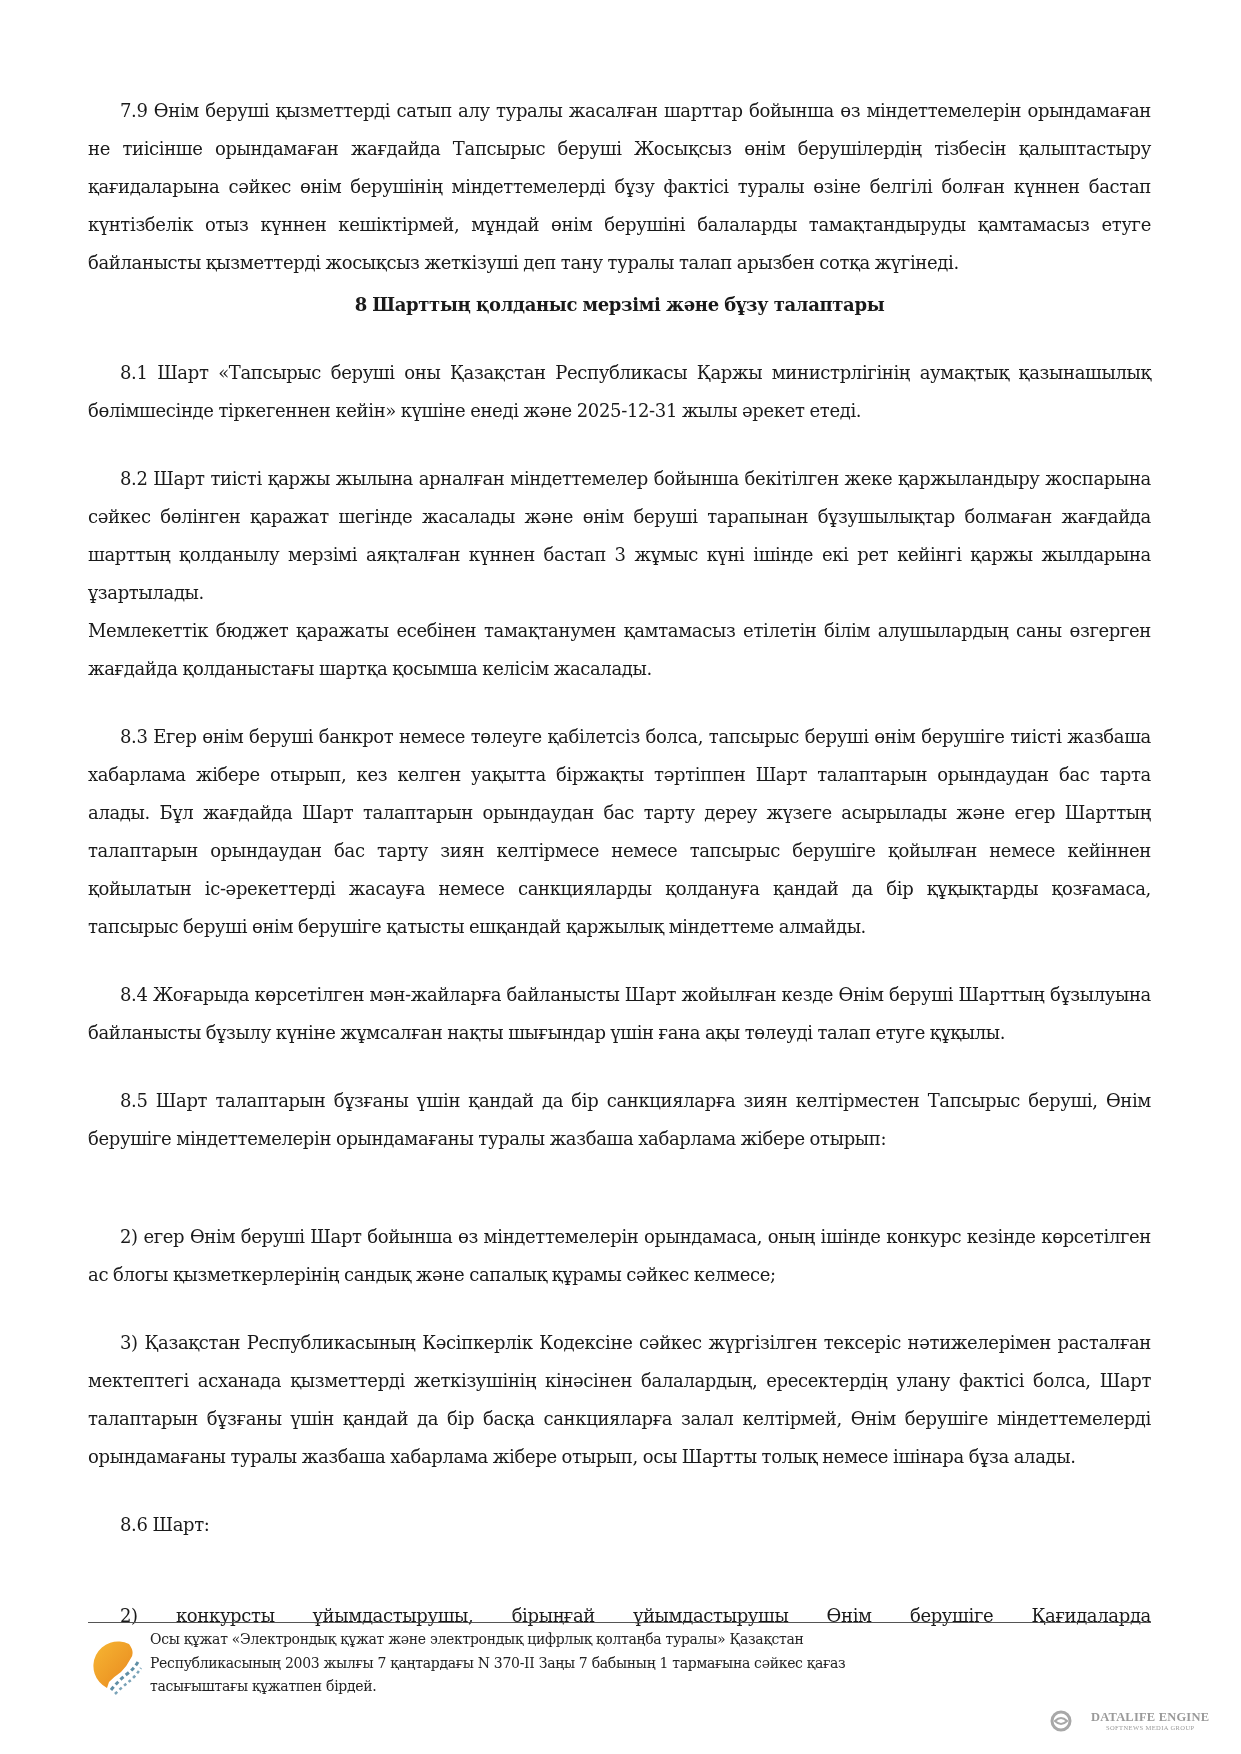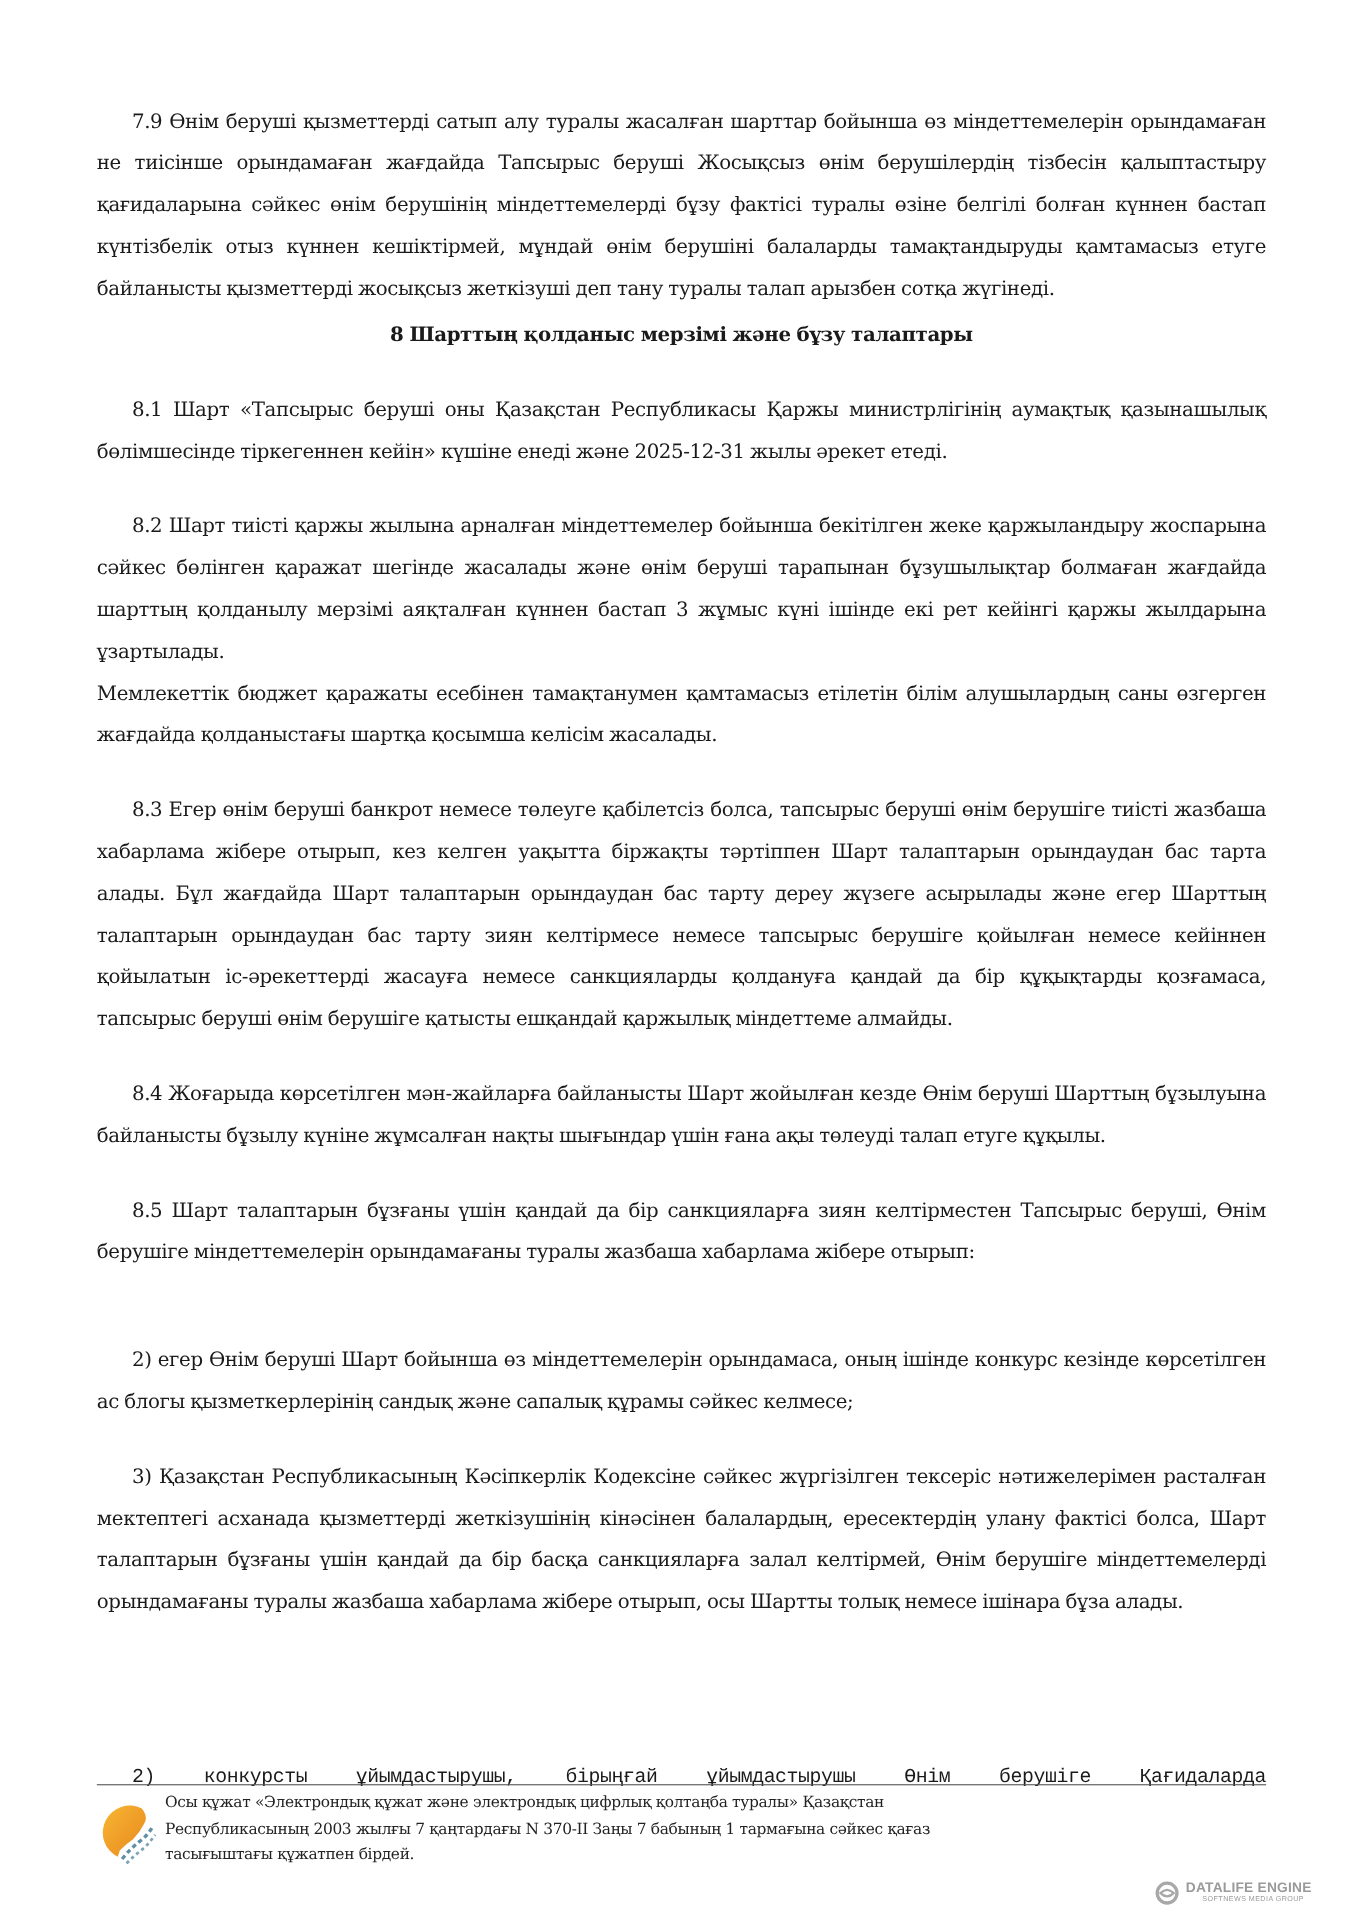--- a/index.html
+++ b/index.html
@@ -4,25 +4,25 @@
 <style>
   html, body { margin: 0; padding: 0; background: #ffffff; }
   body { width: 1241px; height: 1754px; position: relative; overflow: hidden;
          font-family: "DejaVu Serif", serif; color: #1a1a1a; }
   .page { position: absolute; left: 88px; top: 92px; width: 1063px; }
   p { margin: 0; font-size: 18px; line-height: 38px; text-align: justify;
       text-align-last: left; letter-spacing: -0.35px; word-spacing: -0.5px; transform-origin: left top; }
   .ind { text-indent: 32px; }
   .heading { text-align-last: center; font-weight: bold; margin-top: 0; }
   .gap { height: 30px; }
-  .cut { position: absolute; left: 88px; top: 1590px; width: 1063px; height: 36px; overflow: hidden; font-family: Liberation Mono, monospace; }
+  .cut { position: absolute; left: 88px; top: 1590px; width: 1063px; height: 36px; overflow: hidden; }
   .sep { position: absolute; left: 88px; top: 1622px; width: 1063px; height: 1px; background: #555; }
   .stamp { position: absolute; left: 91px; top: 1630px; width: 52px; height: 66px; }
   .foot { position: absolute; left: 150px; top: 1628px; width: 900px; font-size: 14px; line-height: 23.5px; color: #222; letter-spacing: -0.3px; }
-  .dle { position: absolute; left: 1050px; top: 1710px; display: flex; gap: 6px; color: #9a9a9a; font-family: Liberation Sans, sans-serif; }
+  .dle { position: absolute; left: 1050px; top: 1710px; display: flex; align-items: center; gap: 19px; color: #9a9a9a; font-family: Liberation Serif, serif; }
   .dle .t1 { font-weight: bold; font-size: 12.5px; letter-spacing: 0.2px; line-height: 13px; }
   .dle .t2 { font-size: 6.5px; letter-spacing: 0.4px; line-height: 8px; margin-left: 15px; }
 </style>
 </head>
 <body>
 
 <div class="page">
   <p class="ind">7.9 Өнім беруші қызметтерді сатып алу туралы жасалған шарттар бойынша өз міндеттемелерін орындамаған не тиісінше орындамаған жағдайда Тапсырыс беруші Жосықсыз өнім берушілердің тізбесін қалыптастыру қағидаларына сәйкес өнім берушінің міндеттемелерді бұзу фактісі туралы өзіне белгілі болған күннен бастап күнтізбелік отыз күннен кешіктірмей, мұндай өнім берушіні балаларды тамақтандыруды қамтамасыз етуге байланысты қызметтерді жосықсыз жеткізуші деп тану туралы талап арызбен сотқа жүгінеді.</p>
   <div style="height:4px"></div>
   <p class="heading">8 Шарттың қолданыс мерзімі және бұзу талаптары</p>
@@ -36,20 +36,21 @@
   <div class="gap"></div>
   <p class="ind">8.4 Жоғарыда көрсетілген мән-жайларға байланысты Шарт жойылған кезде Өнім беруші Шарттың бұзылуына байланысты бұзылу күніне жұмсалған нақты шығындар үшін ғана ақы төлеуді талап етуге құқылы.</p>
   <div class="gap"></div>
   <p class="ind">8.5 Шарт талаптарын бұзғаны үшін қандай да бір санкцияларға зиян келтірместен Тапсырыс беруші, Өнім берушіге міндеттемелерін орындамағаны туралы жазбаша хабарлама жібере отырып:</p>
   <div class="gap"></div>
   <div class="gap"></div>
   <p class="ind">2) егер Өнім беруші Шарт бойынша өз міндеттемелерін орындамаса, оның ішінде конкурс кезінде көрсетілген ас блогы қызметкерлерінің сандық және сапалық құрамы сәйкес келмесе;</p>
   <div class="gap"></div>
   <p class="ind">3) Қазақстан Республикасының Кәсіпкерлік Кодексіне сәйкес жүргізілген тексеріс нәтижелерімен расталған мектептегі асханада қызметтерді жеткізушінің кінәсінен балалардың, ересектердің улану фактісі болса, Шарт талаптарын бұзғаны үшін қандай да бір басқа санкцияларға залал келтірмей, Өнім берушіге міндеттемелерді орындамағаны туралы жазбаша хабарлама жібере отырып, осы Шартты толық немесе ішінара бұза алады.</p>
   <div class="gap"></div>
+  <p class="ind">8.6 Шарт:</p>
   <div class="gap"></div>
 </div>
 
 <div class="cut">
   <p class="ind" style="text-align-last: justify; padding-top:7px;">2) конкурсты ұйымдастырушы, бірыңғай ұйымдастырушы Өнім берушіге Қағидаларда</p>
 </div>
 
 <div class="sep"></div>
 
 <div class="stamp">

